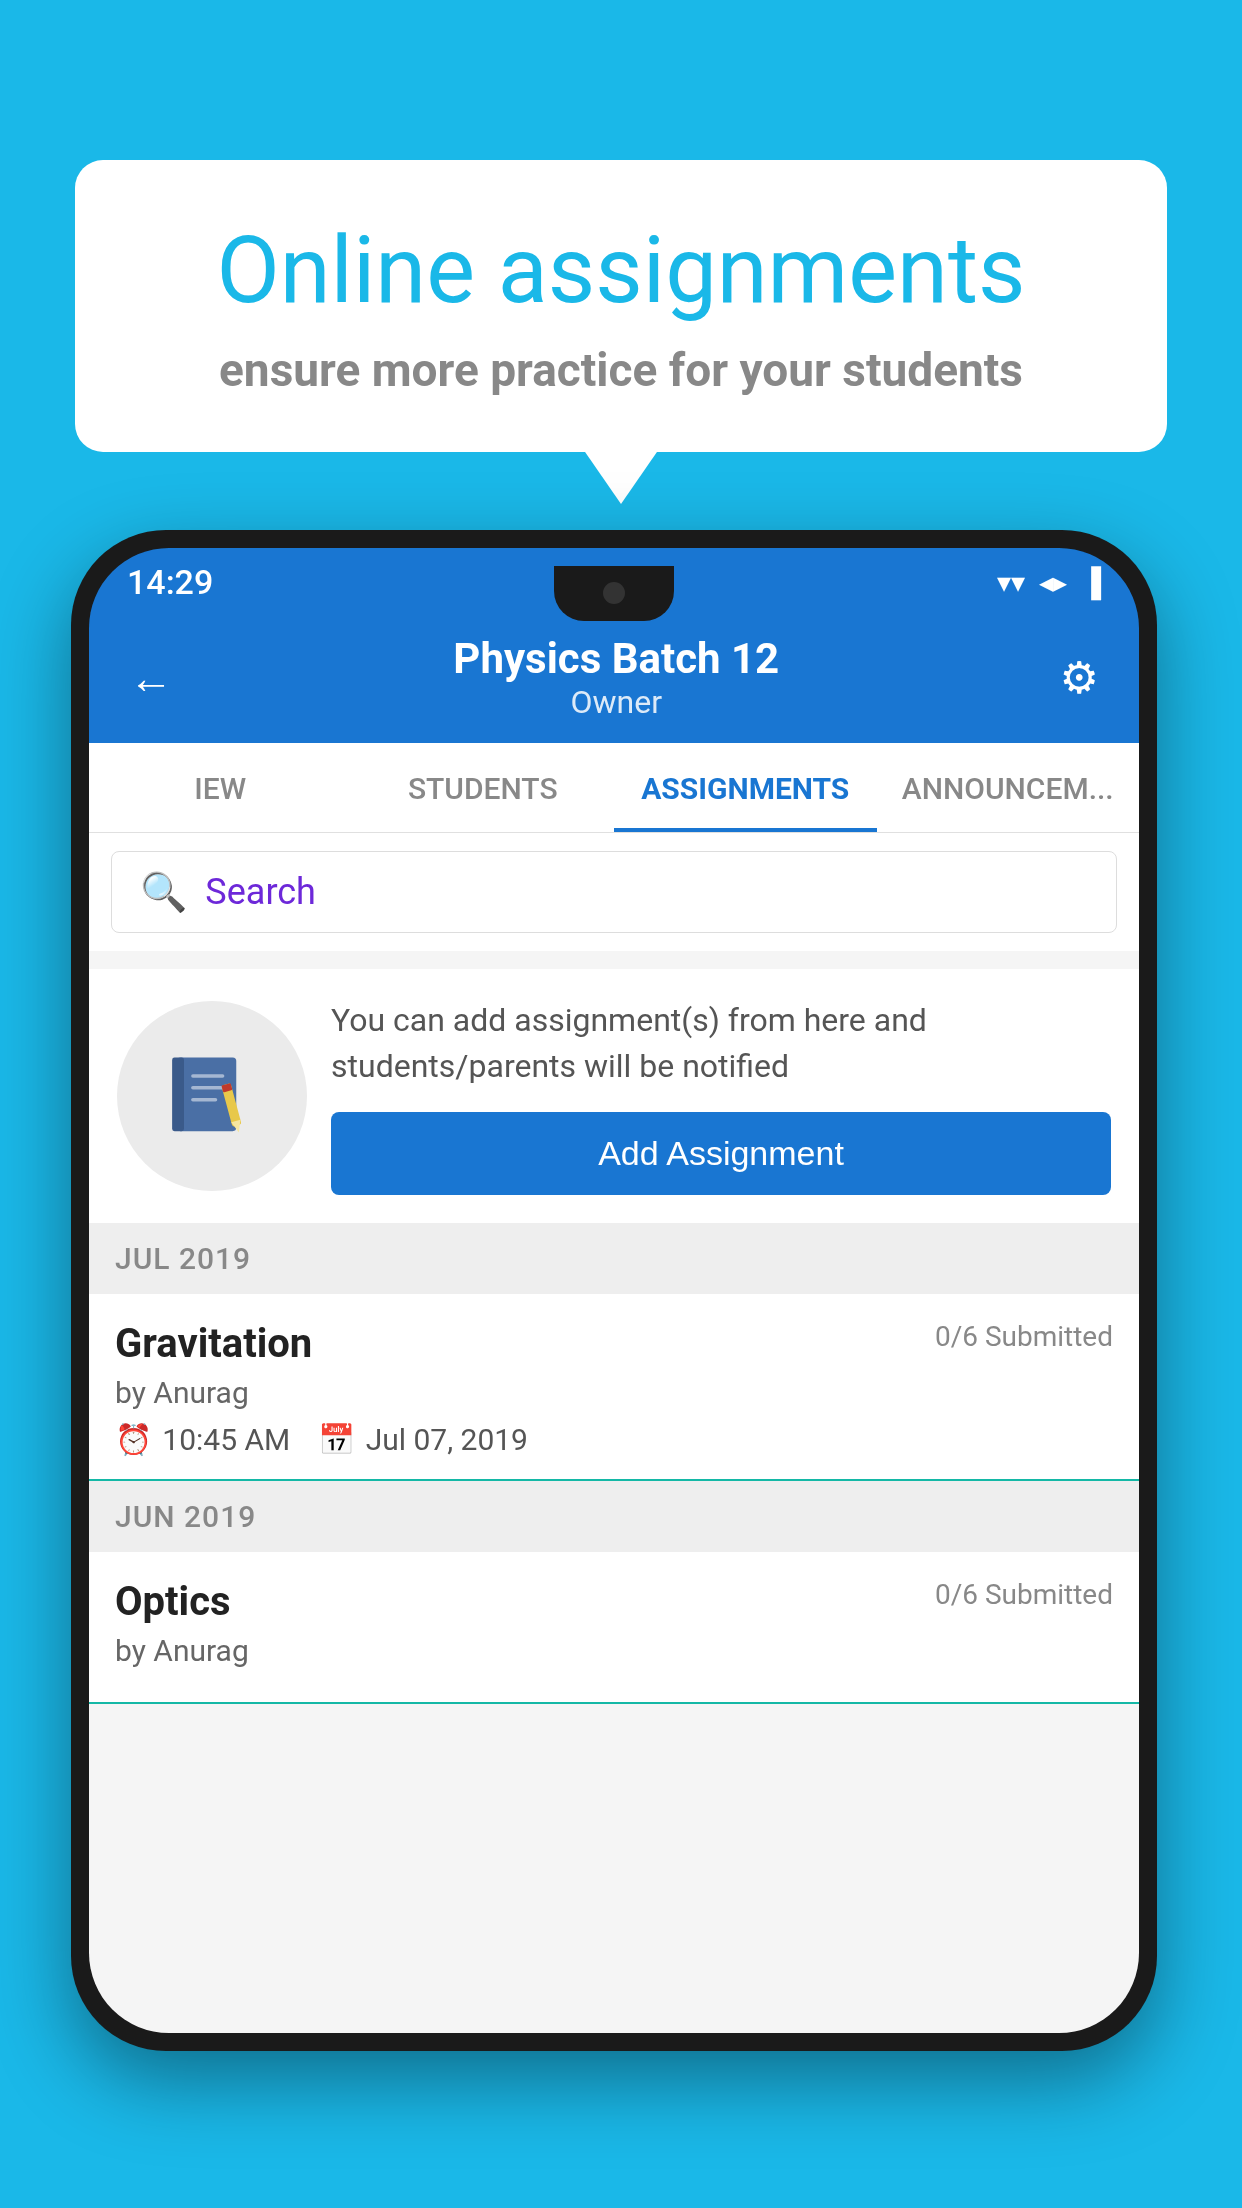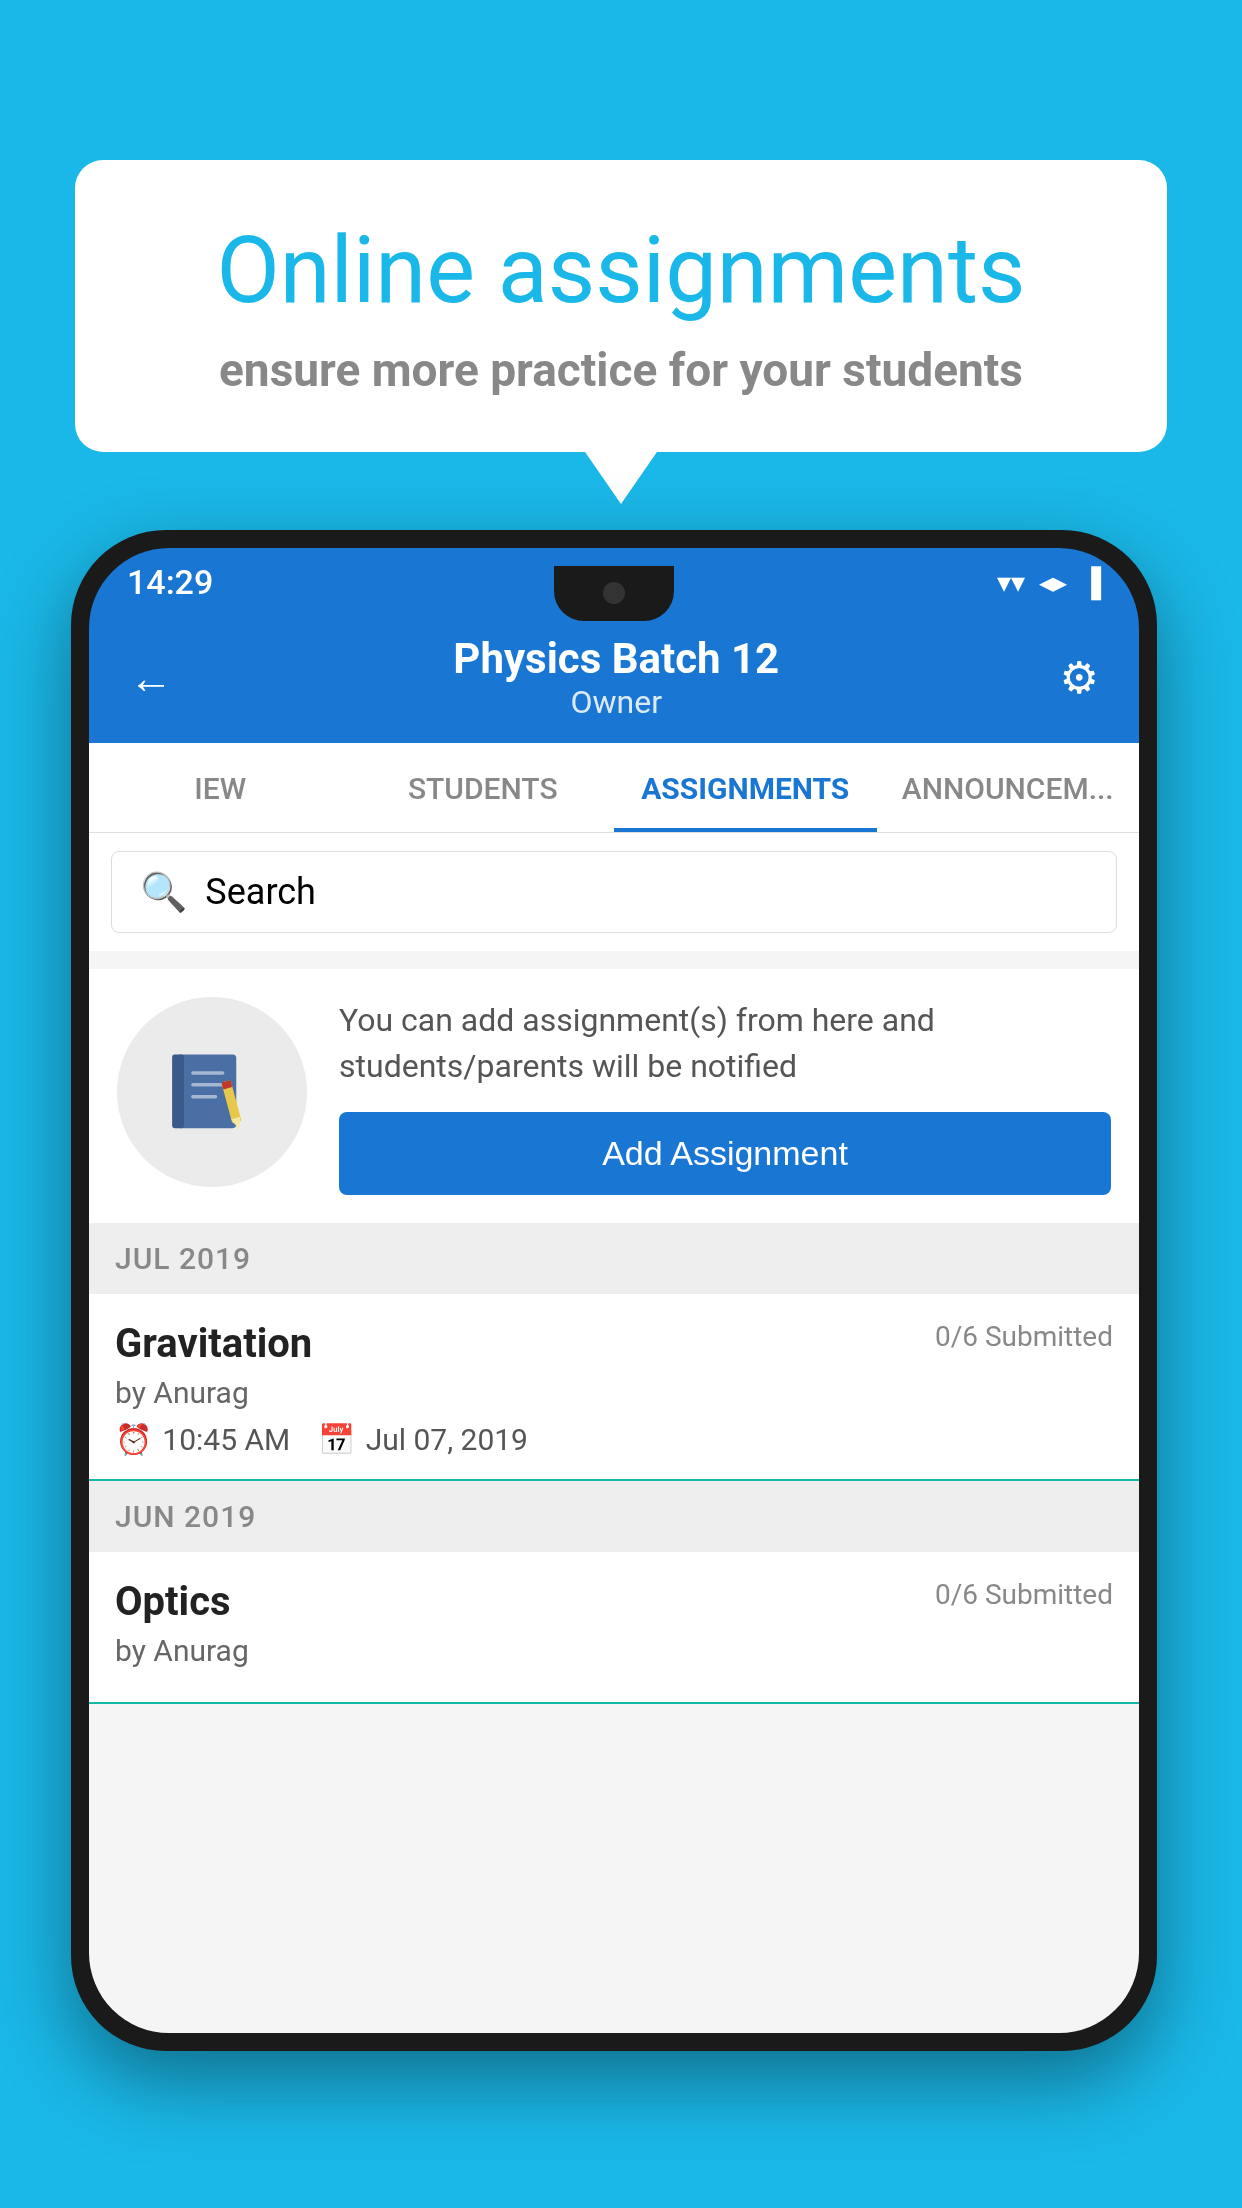--- a/index.html
+++ b/index.html
@@ -189,31 +189,31 @@
       align-items: center;
       padding: 18px 28px;
       gap: 18px;
     }
     .search-icon-el {
       color: #999;
       font-size: 38px;
     }
     .search-text {
       font-size: 36px;
-      color: #000000;
+      color: #6d28d9;
     }
 
     
     .info-card {
       background: white;
       margin: 18px 0 0;
       padding: 28px 28px;
       display: flex;
-      align-items: flex-start;
-      gap: 32px;
+      align-items: center;
+      gap: 24px;
     }
     .notebook-icon-circle {
       width: 190px;
       height: 190px;
       background: #ebebeb;
       border-radius: 50%;
       flex-shrink: 0;
       display: flex;
       align-items: center;
       justify-content: center;

